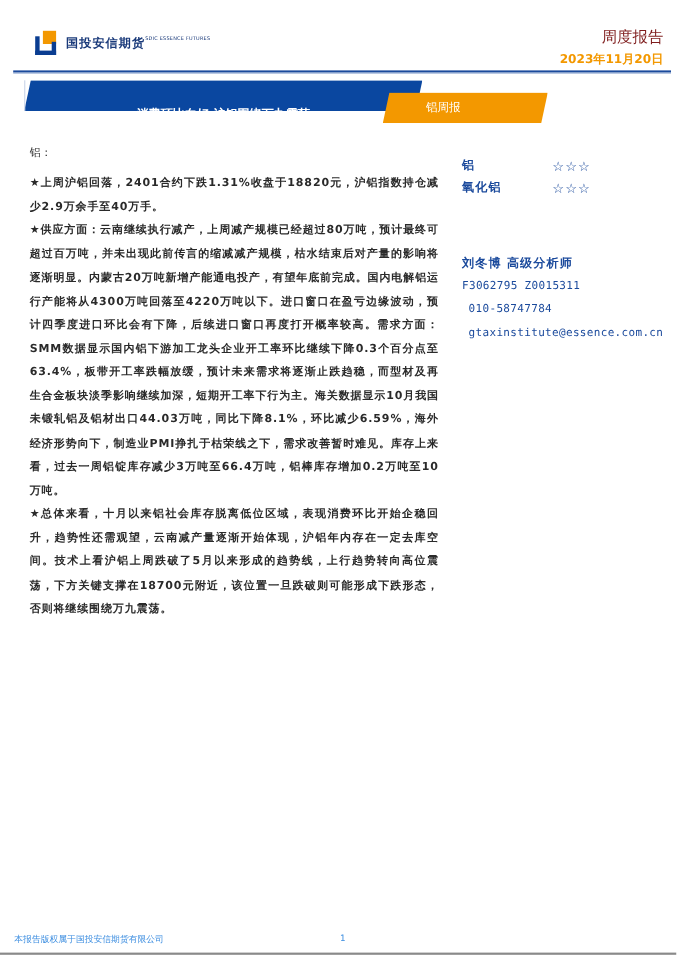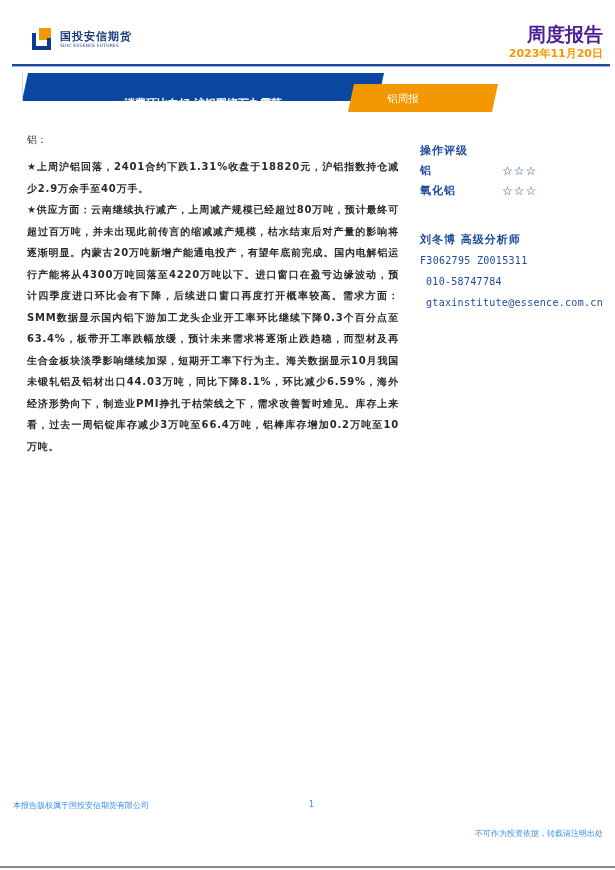--- a/index.html
+++ b/index.html
@@ -6,26 +6,26 @@
     body {
       width: 615px; height: 870px; background: #ffffff; position: relative; overflow: hidden;
       font-family: "DejaVu Sans", sans-serif; color: #222;
     }
     .logo { position: absolute; left: 32px; top: 28px; display: flex; align-items: center; }
     .logo-mark { position: relative; width: 22px; height: 22px; margin-right: 6px; }
     .logo-mark .orange { position: absolute; left: 7px; top: 0; width: 12px; height: 12px; background: #f39800; }
     .logo-mark .blue-l { position: absolute; left: 0; top: 5px; width: 4px; height: 17px; background: #0a3d91; }
     .logo-mark .blue-b { position: absolute; left: 0; top: 18px; width: 19px; height: 4px; background: #0a3d91; }
     .logo-mark .blue-r { position: absolute; left: 15px; top: 10px; width: 4px; height: 12px; background: #0a3d91; }
-    .logo-text { display: flex; flex-direction: column; }
+    .logo-text { display: flex; flex-direction: row; }
     .logo-cn { font-size: 11px; color: #1a3a7a; letter-spacing: 1px; line-height: 13px; font-weight: bold; }
     .logo-en { font-size: 4.5px; color: #1a3a7a; letter-spacing: 0.2px; line-height: 6px; }
 
     .hdr-right { position: absolute; right: 12px; top: 25px; text-align: right; }
-    .hdr-title { font-size: 19px; font-weight: bold; color: #4c1d95; line-height: 18px; }
+    .hdr-title { font-size: 14px; font-weight: normal; color: #7f1d1d; line-height: 18px; }
     .hdr-date { font-size: 11px; font-weight: bold; color: #f39800; line-height: 16px; margin-top: 3px; }
 
     .rule { position: absolute; left: 12px; right: 5px; top: 64px; height: 2px; background: #1b4a9c; }
     .rule2 { position: absolute; left: 12px; right: 5px; top: 66px; height: 1px; background: #9db3d8; }
 
     .banner-blue {
       position: absolute; left: 22px; top: 73px; width: 362px; height: 28px; background: #0a47a0;
       clip-path: polygon(6px 0, 100% 0, calc(100% - 6px) 100%, 0 100%);
     }
     .banner-edge { position: absolute; left: 22px; top: 73px; width: 1px; height: 28px; background: #c9d4e8; }
@@ -47,21 +47,21 @@
     .rating-title { font-size: 11px; font-weight: bold; color: #1b4a9c; line-height: 20px; letter-spacing: 1px; }
     .rating-row { display: flex; font-size: 11px; font-weight: bold; color: #1b4a9c; line-height: 20px; }
     .rating-name { width: 82px; letter-spacing: 1px; }
     .rating-stars { color: #1b4a9c; letter-spacing: 1px; font-weight: normal; font-size: 12px; }
 
     .analyst { position: absolute; left: 420px; top: 230px; width: 200px; color: #1b4a9c; }
     .analyst .name { font-size: 11px; font-weight: bold; line-height: 20px; letter-spacing: 1px; }
     .analyst .line { font-size: 10px; line-height: 21px; font-family: "DejaVu Sans Mono", monospace; letter-spacing: 0.3px; white-space: nowrap; }
     .analyst .ind { padding-left: 6px; }
 
-    .footer { position: absolute; left: 0; right: 0; top: 800px; height: 16px; font-size: 8px; color: #3d8ee0; }
+    .footer { position: absolute; left: 0; right: 0; top: 848px; height: 16px; font-size: 8px; color: #3d8ee0; }
     .footer .left { position: absolute; left: 13px; top: 0; }
     .footer .mid { position: absolute; left: 309px; top: 0; }
     .footer .right { position: absolute; right: 12px; top: 0; margin-top: 28px; }
     .footer-rule { position: absolute; left: 0; right: 0; top: 866px; height: 2px; background: #8a8a8a; }
   </style>
 </head>
 <body>
 
 <div class="logo">
   <div class="logo-mark">
@@ -87,24 +87,24 @@
 <div class="banner-blue"></div>
 <div class="banner-edge"></div>
 <div class="banner-orange"></div>
 <div class="banner-title">消费环比向好 沪铝围绕万九震荡</div>
 <div class="banner-tag">铝周报</div>
 
 <div class="main">
   <div class="sec-label">铝：</div>
   <p class="star">★上周沪铝回落，2401合约下跌1.31%收盘于18820元，沪铝指数持仓减少2.9万余手至40万手。</p>
   <p class="star">★供应方面：云南继续执行减产，上周减产规模已经超过80万吨，预计最终可超过百万吨，并未出现此前传言的缩减减产规模，枯水结束后对产量的影响将逐渐明显。内蒙古20万吨新增产能通电投产，有望年底前完成。国内电解铝运行产能将从4300万吨回落至4220万吨以下。进口窗口在盈亏边缘波动，预计四季度进口环比会有下降，后续进口窗口再度打开概率较高。需求方面：SMM数据显示国内铝下游加工龙头企业开工率环比继续下降0.3个百分点至63.4%，板带开工率跌幅放缓，预计未来需求将逐渐止跌趋稳，而型材及再生合金板块淡季影响继续加深，短期开工率下行为主。海关数据显示10月我国未锻轧铝及铝材出口44.03万吨，同比下降8.1%，环比减少6.59%，海外经济形势向下，制造业PMI挣扎于枯荣线之下，需求改善暂时难见。库存上来看，过去一周铝锭库存减少3万吨至66.4万吨，铝棒库存增加0.2万吨至10万吨。</p>
+  <p class="star">★总体来看，十月以来铝社会库存脱离低位区域，表现消费环比开始企稳回升，趋势性还需观望，云南减产量逐渐开始体现，沪铝年内存在一定去库空间。技术上看沪铝上周跌破了5月以来形成的趋势线，上行趋势转向高位震荡，下方关键支撑在18700元附近，该位置一旦跌破则可能形成下跌形态，否则将继续围绕万九震荡。</p>
 </div>
 
 <div class="side">
-  <div class="rating-title">操作评级</div>
   <div class="rating-row">
     <span class="rating-name">铝</span>
     <span class="rating-stars">☆☆☆</span>
   </div>
   <div class="rating-row">
     <span class="rating-name">氧化铝</span>
     <span class="rating-stars">☆☆☆</span>
   </div>
 </div>
 

